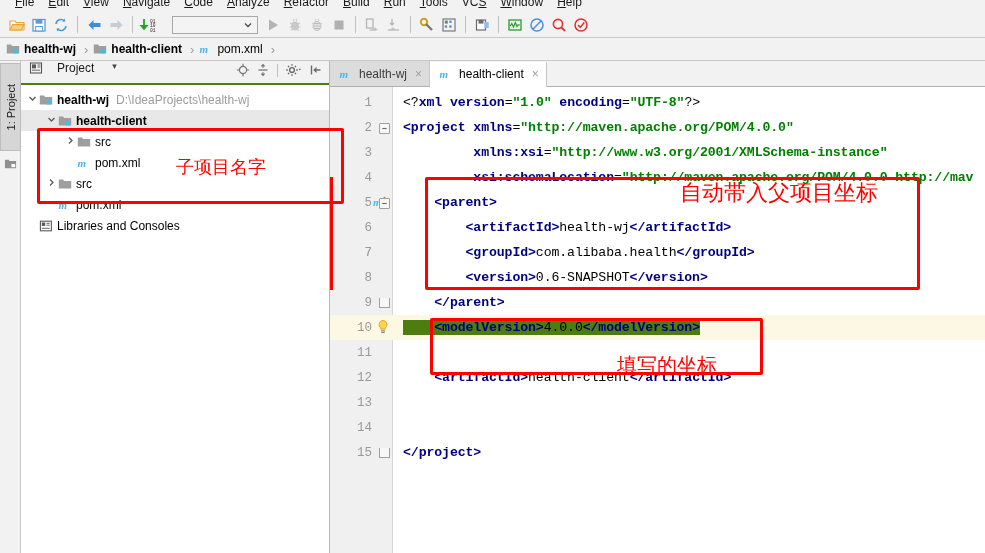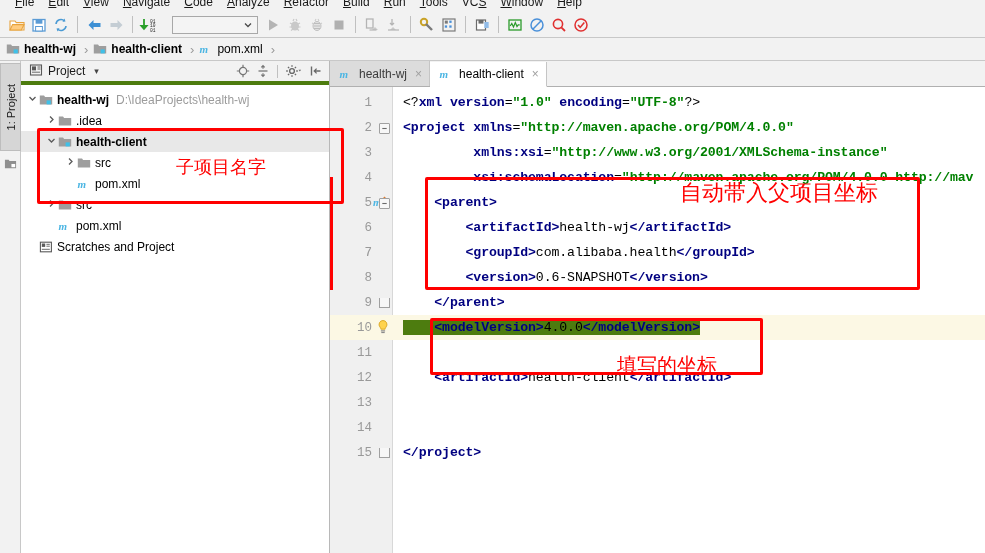--- a/index.html
+++ b/index.html
@@ -161,25 +161,26 @@
     left: 21px;
     width: 309px;
     height: 492px;
     background: #ffffff;
     box-sizing: border-box;
     border-right: 1px solid #b8b8b8;
   }
   #project-header {
     height: 24px;
     background: #f2f2f2;
-    border-bottom: 4px solid #4d7c0f;
-    display: flex;
-    align-items: center;
+    border-bottom: 2px solid #4d7c0f;
+    display: flex;
+    align-items: flex-start;
     padding: 0 4px 0 8px;
     box-sizing: border-box;
+    gap: 9px;
   }
   #project-title {
     font-size: 12px;
     color: #1a1a1a;
     margin-left: 5px;
   }
   .hdr-right {
     margin-left: auto;
     display: flex;
     align-items: center;
@@ -612,31 +613,20 @@
           </svg></span>
         <span class="tree-icon">
           <svg width="14" height="14" viewBox="0 0 14 14">
             <path d="M0.8 2.6h4.2l1.1 1.3h7.1v7.5H0.8z" fill="#9e9e9e"></path>
             <rect x="7.6" y="7.4" width="4.2" height="4" fill="#3fc0e8"></rect>
           </svg>
         </span>
         <span class="tree-label bold">health-wj</span>
         <span class="tree-path">D:\IdeaProjects\health-wj</span>
       </div>
-      <div class="tree-row" style="padding-left: 23px;">
-        <span class="twisty"><svg width="9" height="9" viewBox="0 0 9 9">
-            <path d="M3 1.5l3 3-3 3" fill="none" stroke="#5a5a5a" stroke-width="1.3"></path>
-          </svg></span>
-        <span class="tree-icon">
-          <svg width="14" height="14" viewBox="0 0 14 14">
-            <path d="M0.8 2.6h4.2l1.1 1.3h7.1v7.5H0.8z" fill="#9e9e9e"></path>
-          </svg>
-        </span>
-        <span class="tree-label">.idea</span>
-      </div>
       <div class="tree-row selected" style="padding-left: 23px;">
         <span class="twisty"><svg width="9" height="9" viewBox="0 0 9 9">
             <path d="M1.5 3l3 3 3-3" fill="none" stroke="#5a5a5a" stroke-width="1.3"></path>
           </svg></span>
         <span class="tree-icon">
           <svg width="14" height="14" viewBox="0 0 14 14">
             <path d="M0.8 2.6h4.2l1.1 1.3h7.1v7.5H0.8z" fill="#9e9e9e"></path>
             <rect x="7.6" y="7.4" width="4.2" height="4" fill="#3fc0e8"></rect>
           </svg>
         </span>
@@ -684,21 +674,21 @@
       </div>
       <div class="tree-row" style="padding-left: 4px;">
         <span class="twisty"></span>
         <span class="tree-icon">
           <svg width="14" height="14" viewBox="0 0 14 14">
             <rect x="1.4" y="2.2" width="11" height="9.6" fill="none" stroke="#5a5a5a" stroke-width="1.1"></rect>
             <rect x="2.8" y="3.5" width="3.4" height="3.4" fill="#5a5a5a"></rect>
             <path d="M7.4 4.3h3.4M7.4 6.2h3.4M2.8 9.3h8" stroke="#5a5a5a" stroke-width="0.9"></path>
           </svg>
         </span>
-        <span class="tree-label">Scratches and Project</span>
+        <span class="tree-label">Libraries and Consoles</span>
       </div>
     </div>
 </div>
 
 <div id="editor-area">
   <div id="tabs">
       <div class="etab inactive">
         <span style="display: inline-flex;">
           <svg width="14" height="14" viewBox="0 0 14 14">
             <text x="0.6" y="11.2" font-family="Liberation Serif, serif" font-style="italic" font-weight="bold" font-size="11" fill="#4db6e3">m</text>

